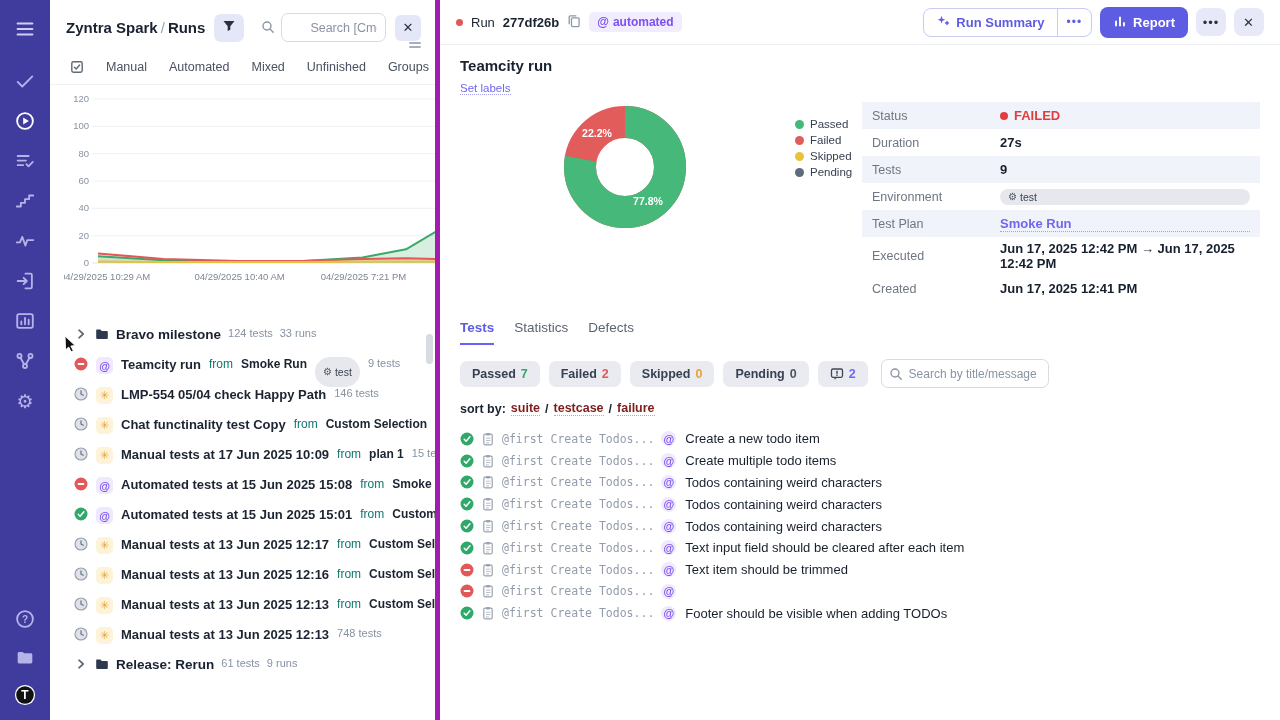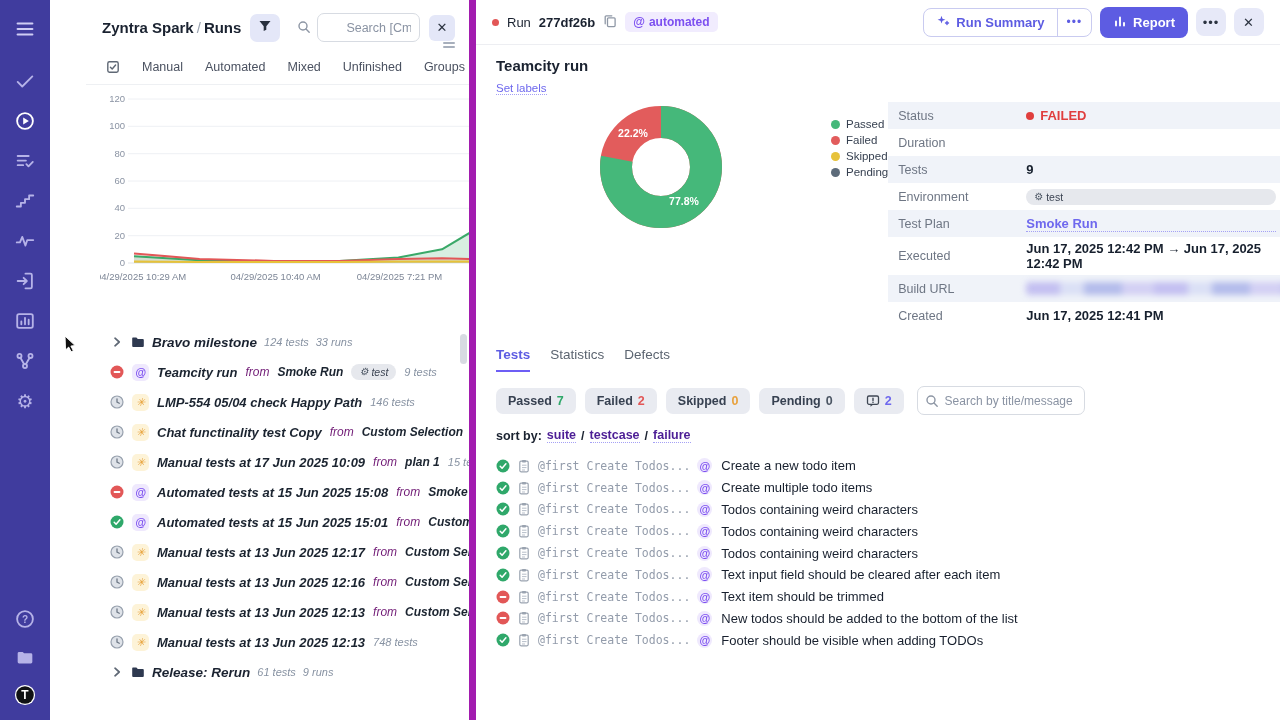--- a/index.html
+++ b/index.html
@@ -8,44 +8,44 @@
   .app { display:flex; width:1280px; height:720px; position:relative; }
 
   
   .sidebar { width:50px; background:#403c9e; display:flex; flex-direction:column; align-items:center; flex:0 0 50px; }
   .sb-top { padding:16px 0 4px; }
   .sb-nav { margin-top:22px; display:flex; flex-direction:column; gap:14px; align-items:center; }
   .sb-bottom { margin-top:auto; display:flex; flex-direction:column; gap:12px; align-items:center; padding-bottom:12px; }
   .sb-ico { width:26px; height:26px; display:flex; align-items:center; justify-content:center; cursor:pointer; }
 
   
-  .left { width:390px; flex:0 0 390px; border-right:7px solid #a21caf; position:relative; overflow:hidden;margin-left:36px; }
+  .left { width:390px; flex:0 0 390px; border-right:5px solid #a21caf; position:relative; overflow:hidden; }
   .lp-head { display:flex; align-items:center; gap:9px; padding:13px 14px 0 16px; }
   .lp-title { font-size:15px; font-weight:700; white-space:nowrap; }
   .lp-title .sep { color:#9aa3b0; font-weight:400; padding:0 3px; }
   .btn-filter { width:30px; height:28px; border-radius:7px; background:#e4e7f8; display:flex; align-items:center; justify-content:center; cursor:pointer; flex:0 0 auto; }
   .lp-search { position:relative; flex:1;padding-left:28px; }
   .lp-search input { width:100%; height:29px; border:1px solid #d7dbe2; border-radius:7px; padding:0 8px 0 28px; font-size:12.5px; color:#374151; outline:none; background:#fff; font-family:"Liberation Sans",sans-serif;}
   .lp-search input::placeholder { color:#8a93a3; }
   .search-mag { position:absolute; left:8px; top:7px; }
   .btn-close-left { width:26px; height:26px; border-radius:6px; background:#e4e7f8; display:flex; align-items:center; justify-content:center; font-size:13px; color:#2b3340; cursor:pointer; flex:0 0 auto; }
   .resize-glyph { position:absolute; right:14px; top:42px; width:12px; }
   .resize-glyph i { display:block; height:2px; background:#a7afbc; margin-bottom:2px; border-radius:1px; }
   .lp-tabs { display:flex; align-items:center; gap:22px; padding:18px 14px 10px 20px; font-size:12.5px; color:#4a5160; border-bottom:1px solid #eef0f3; }
   .lp-tab { cursor:pointer; white-space:nowrap; }
   .lp-chart { padding:6px 0 0 14px; }
   .lp-chart text.tick { font-size:9.5px; fill:#8a93a3; text-anchor:end; }
   .lp-chart text.xlab { font-size:9.5px; fill:#7d8696; text-anchor:middle; }
   .runs-list { margin-top:36px; }
-  .run-row, .folder-row { height:30px; display:flex; align-items:center; gap:8px; padding:0 6px 0 24px; white-space:nowrap; overflow:hidden; cursor:pointer; font-size:13px;font-style:italic; }
+  .run-row, .folder-row { height:30px; display:flex; gap:8px; padding:0 6px 0 24px; white-space:nowrap; overflow:hidden; cursor:pointer; font-size:13px; }
   .folder-row { gap:7px; }
   .folder-name { font-weight:700; font-size:13.5px; }
   .run-name { font-weight:600; color:#1b2430; }
   .muted { color:#8792a2; font-size:11px; }
-  .from-lbl { color:#701a75; font-size:12px; }
+  .from-lbl { color:#0f766e; font-size:12px; }
   .from-src { color:#1b2430; font-size:12px; font-weight:700; }
   .env-badge { display:inline-flex; align-items:center; gap:3px; background:#e6e8ed; border-radius:999px; padding:2px 8px; font-size:10.5px; color:#3c4453; }
   .type-auto { width:17px; height:17px; border-radius:5px; background:#efe9fd; color:#7c4ff0; font-weight:700; font-size:11px; display:inline-flex; align-items:center; justify-content:center; flex:0 0 auto;}
   .type-man { width:17px; height:17px; border-radius:5px; background:#fdf3d8; color:#e8a33c; font-size:11px; display:inline-flex; align-items:center; justify-content:center; flex:0 0 auto;}
   .scroll-thumb { position:absolute; right:2px; top:334px; width:7px; height:30px; border-radius:4px; background:#d7dbe2; }
 
   
   .right { flex:1; display:flex; flex-direction:column; overflow:hidden; }
   .rp-head { height:45px; display:flex; align-items:center; justify-content:space-between; padding:0 16px; border-bottom:1px solid #edeef2; }
   .rp-head-left { display:flex; align-items:center; gap:8px; font-size:13px; }
@@ -80,21 +80,21 @@
   .rp-tabs { display:flex; gap:20px; margin-top:18px; font-size:13.5px; color:#5b6470; }
   .rp-tab { padding-bottom:8px; cursor:pointer; }
   .rp-tab.active { color:#5d5ce2; font-weight:700; border-bottom:2px solid #6d5ef5; }
   .chips { display:flex; align-items:center; gap:9px; margin-top:14px; }
   .chip { display:flex; align-items:center; gap:5px; background:#e9ebf1; border-radius:7px; padding:6px 12px; font-size:12.5px; font-weight:600; color:#374151; cursor:pointer; }
   .chip .cnt { font-weight:700; }
   .rp-search { position:relative; margin-left:4px; }
   .rp-search input { width:168px; height:29px; border:1px solid #d7dbe2; border-radius:7px; padding:0 6px 0 27px; font-size:12px; color:#374151; outline:none; font-family:"Liberation Sans",sans-serif; }
   .rp-search input::placeholder { color:#8a93a3; }
   .sort-row { margin-top:13px; font-size:12.5px; font-weight:700; display:flex; gap:5px; align-items:center; }
-  .sort-link { color:#4c1d95; border-bottom:1px dotted #a5a1f5; font-weight:600; cursor:pointer; }
+  .sort-link { color:#7f1d1d; border-bottom:1px dotted #a5a1f5; font-weight:600; cursor:pointer; }
   .sort-sep { color:#1a2230; }
   .tests-list { margin-top:12px; }
   .test-row { display:flex; align-items:center; gap:7px; height:21.8px; cursor:pointer; white-space:nowrap; }
   .suite-mono { font-family:"DejaVu Sans Mono", monospace; font-size:11.5px; color:#939cab; }
   .test-title { font-size:13px; font-weight:500; color:#18202e; margin-left:2px; }
   .cursor { position:absolute; left:64px; top:335px; z-index:50; pointer-events:none; }
 </style>
 </head>
 <body>
 
@@ -482,43 +482,40 @@
               <span>Pending</span>
             </div>
           </div>
         <div class="details" id="details">
             <div class="d-row alt">
               <span class="d-label">Status</span>
               <span class="d-status"><span class="dot"></span>FAILED</span>
             </div>
             <div class="d-row ">
               <span class="d-label">Duration</span>
+              <span class="d-value">27s</span>
             </div>
             <div class="d-row alt">
               <span class="d-label">Tests</span>
               <span class="d-value">9</span>
             </div>
             <div class="d-row ">
               <span class="d-label">Environment</span>
               <span class="env-badge">
                 <span style="font-size:10px;color:#4b5563;line-height:1">⚙</span>
                 <span>test</span>
               </span>
             </div>
             <div class="d-row alt">
               <span class="d-label">Test Plan</span>
               <span class="d-link">Smoke Run</span>
             </div>
             <div class="d-row ">
               <span class="d-label">Executed</span>
               <span class="d-value">Jun 17, 2025 12:42 PM → Jun 17, 2025 12:42 PM</span>
-            </div>
-            <div class="d-row alt">
-              <span class="d-label">Build URL</span>
-              <span class="blurbar"></span>
             </div>
             <div class="d-row ">
               <span class="d-label">Created</span>
               <span class="d-value">Jun 17, 2025 12:41 PM</span>
             </div>
           </div>
       </div>
 
       <div class="rp-tabs" id="rp-tabs">
           <span class="rp-tab active">Tests</span>
@@ -705,21 +702,20 @@
             </span>
     <span style="display:flex">
               <svg width="14" height="14" viewBox="0 0 14 14" fill="none">
                 <rect x="2.8" y="2.2" width="8.4" height="10.6" rx="1.2" stroke="#9aa3b0" stroke-width="1.2" fill="none"></rect>
                 <rect x="5" y="1" width="4" height="2.6" rx="0.8" fill="#9aa3b0"></rect>
                 <path d="M5 6.2h4.5M5 8.6h4.5M5 11h3" stroke="#b7bec9" stroke-width="1"></path>
               </svg>
             </span>
     <span class="suite-mono">@first Create Todos...</span>
     <span class="type-auto" style="width:15px;height:15px;border-radius:50%">@</span>
-    <span class="test-title">New todos should be added to the bottom of the list</span>
           </div>
           <div class="test-row">
     <span style="display:flex">
               <svg width="14" height="14" viewBox="0 0 14 14" fill="none">
                 <circle cx="7" cy="7" r="6.5" fill="#2fa86a"></circle>
                 <path d="M4.2 7.3l1.9 1.9 3.8-4.4" stroke="#fff" stroke-width="1.5" stroke-linecap="round" stroke-linejoin="round"></path>
               </svg>
             </span>
     <span style="display:flex">
               <svg width="14" height="14" viewBox="0 0 14 14" fill="none">

